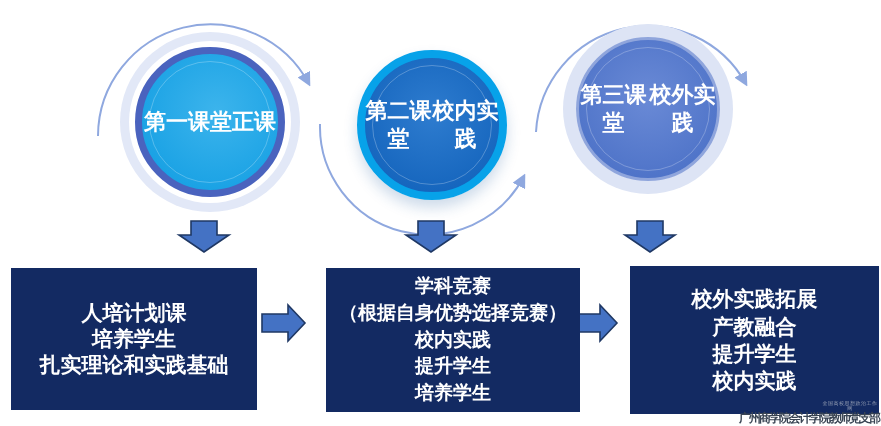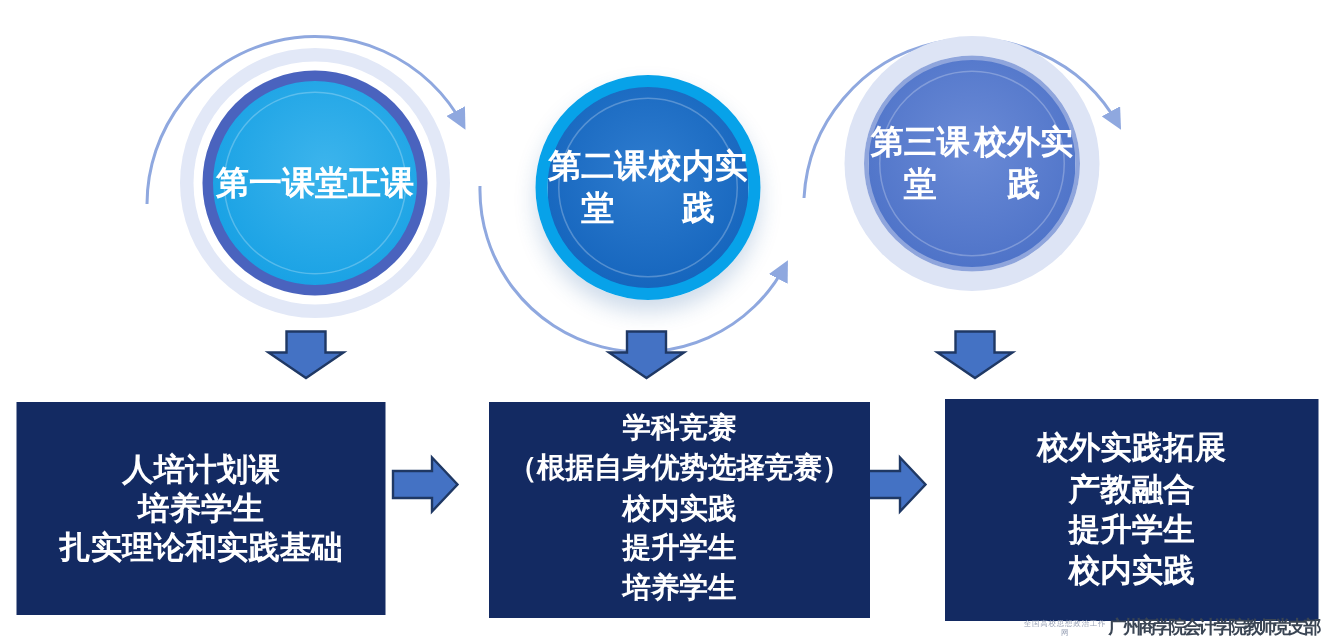--- a/index.html
+++ b/index.html
@@ -27,21 +27,21 @@
       background:radial-gradient(circle at 50% 42%, var(--c3_fill_center), var(--c3_fill) 78%);
       box-shadow:0 0 0 13px var(--c3_halo);}
 
   .box{position:absolute;background:var(--box_bg);color:var(--box_text);font-weight:bold;
        display:flex;flex-direction:column;align-items:center;justify-content:center;text-align:center;}
   .box div{white-space:nowrap;}
   .b1{left:11px;top:268px;width:246px;height:142px;font-size:21px;line-height:1.24;font-family:Liberation Serif, serif;}
   .b2{left:326px;top:268px;width:254px;height:144px;font-size:19px;line-height:1.42;}
   .b3{left:630px;top:266px;width:249px;height:148px;font-size:21px;line-height:1.3;}
 
-  .watermark{position:absolute;right:2px;bottom:1px;display:flex;align-items:flex-end;}
+  .watermark{position:absolute;right:2px;bottom:1px;display:flex;align-items:flex-end;flex-direction:column;}
   .wm-logo{font-size:5px;color:var(--watermark_logo_color);width:58px;text-align:center;
            line-height:1.1;letter-spacing:0.5px;}
   .wm-text{font-size:12px;color:var(--watermark_text_color);font-weight:bold;
            letter-spacing:-2px;line-height:1.1;}
 </style>
 </head>
 <body>
 
 <div class="canvas">
 

